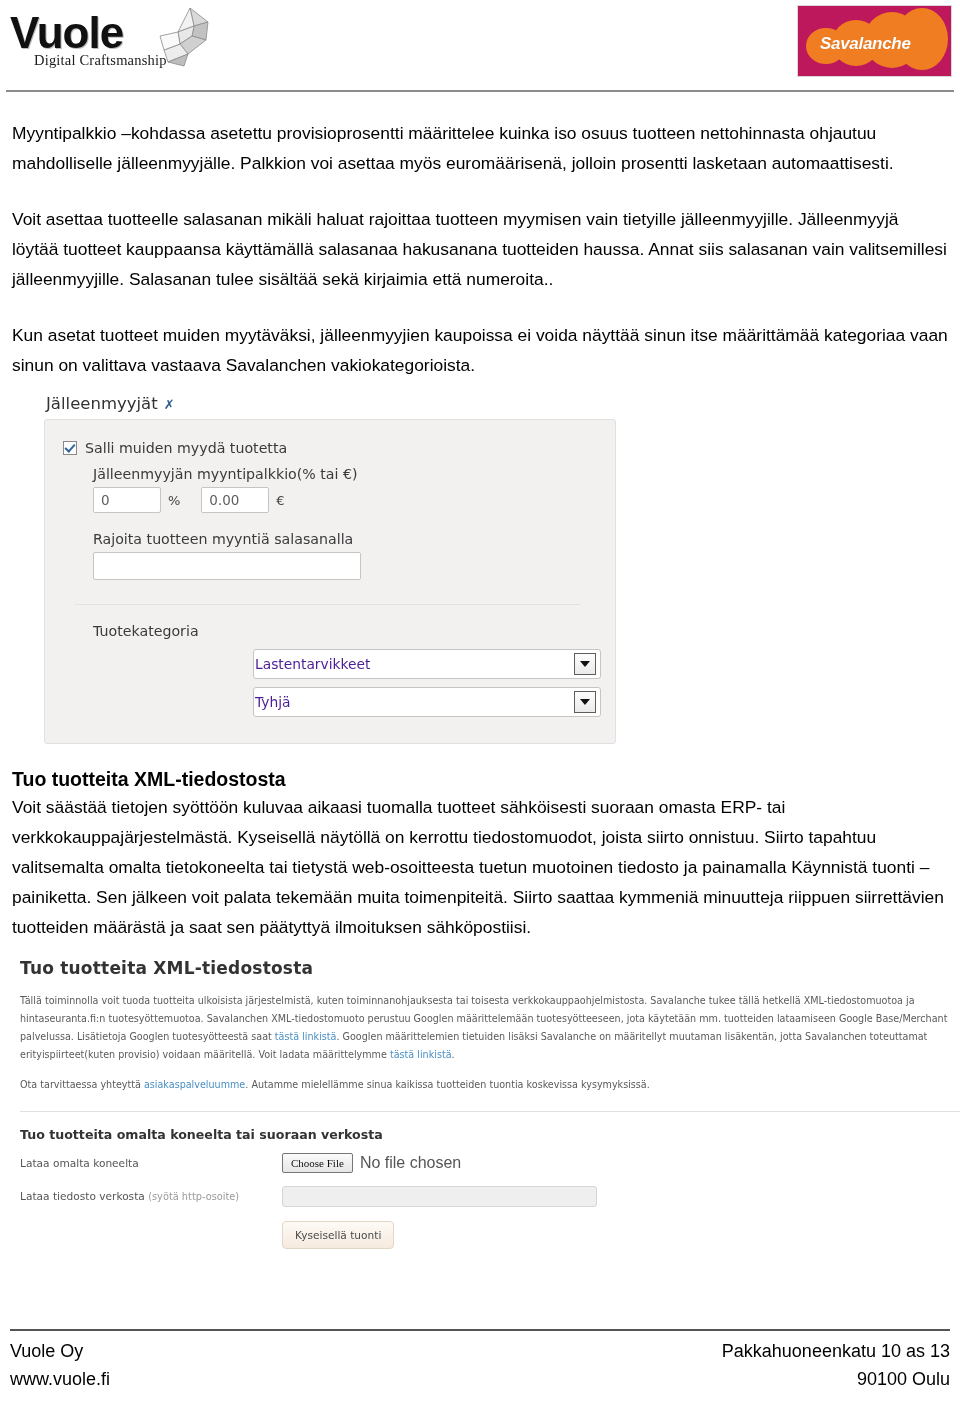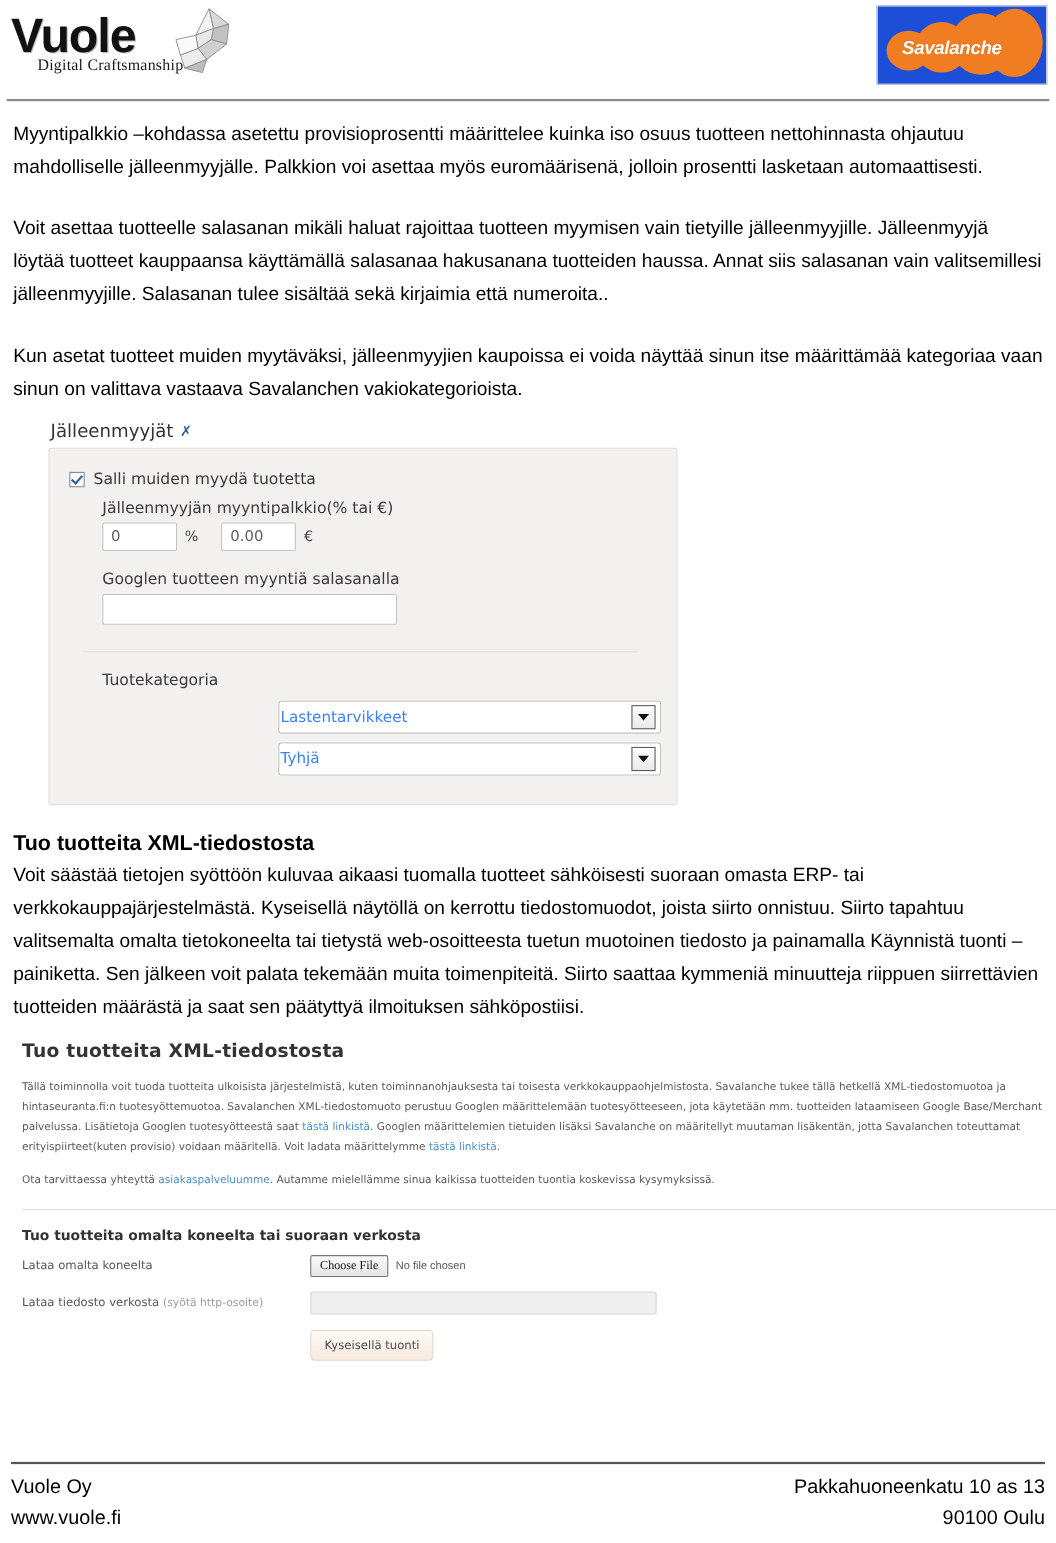--- a/index.html
+++ b/index.html
@@ -56,21 +56,21 @@
     width: 80px;
     height: 66px;
   }
   .logo-savalanche {
     position: absolute;
     right: 8px;
     top: 5px;
     width: 155px;
     height: 72px;
     border: 1px solid #d8d8d8;
-    background: #1d4ed8;
+    background: #be185d;
     box-sizing: border-box;
   }
   .sav-inner { position: relative; width: 100%; height: 100%; }
   .sav-word {
     position: absolute;
     left: 22px;
     top: 28px;
     font-family: "Liberation Sans", sans-serif;
     font-weight: bold;
     font-style: italic;
@@ -88,20 +88,21 @@
   .header-rule {
     border-top: 2px solid #8c8c8c;
     margin: 0 6px 0 6px;
     height: 0;
   }
 
   
   .content {
     padding: 0 12px;
     box-sizing: border-box;
+    margin-top: 12px;
   }
   p.body-text {
     font-family: "Liberation Sans", sans-serif;
     font-size: 17.4px;
     line-height: 30px;
     color: #000;
     margin: 0;
     text-align: left;
   }
   .para-gap { height: 26px; }
@@ -216,21 +217,21 @@
     border: 1px solid #c7c5c3;
     border-radius: 3px;
     box-sizing: border-box;
     margin-bottom: 8px;
     display: flex;
     align-items: center;
   }
   .sel .sel-val {
     font-family: "DejaVu Sans", sans-serif;
     font-size: 13.8px;
-    color: #3b82f6;
+    color: #4c1d95;
     padding-left: 1px;
   }
   .sel .sel-btn {
     position: absolute;
     right: 4px;
     top: 3px;
     width: 22px;
     height: 22px;
     border: 1px solid #5d5d5d;
     background: linear-gradient(#fdfdfd, #ebeaea);
@@ -309,21 +310,21 @@
     font-size: 11px;
     color: #111;
     background: linear-gradient(#fbfbfb, #e6e6e6);
     border: 1px solid #767676;
     border-radius: 2px;
     padding: 2px 8px;
     line-height: 14px;
   }
   .nofile {
     font-family: "Liberation Sans", sans-serif;
-    font-size: 10px;
+    font-size: 16px;
     color: #555;
   }
   .url-input {
     width: 315px;
     height: 21px;
     background: #efefef;
     border: 1px solid #d6d6d6;
     border-radius: 3px;
     box-sizing: border-box;
   }
@@ -427,21 +428,21 @@
 
       <div class="indent">
         <div class="sub-label">Jälleenmyyjän myyntipalkkio(% tai €)</div>
         <div class="inputs-row">
           <span class="txtbox small">0</span>
           <span class="unit">%</span>
           <span class="txtbox small" style="margin-left:14px">0.00</span>
           <span class="unit">€</span>
         </div>
 
-        <div class="sub-label" style="margin-top:18px">Googlen tuotteen myyntiä salasanalla</div>
+        <div class="sub-label" style="margin-top:18px">Rajoita tuotteen myyntiä salasanalla</div>
         <div class="txtbox wide"></div>
       </div>
 
       <div class="panel-divider"></div>
 
       <div class="cat-label">Tuotekategoria</div>
 
       <div class="selects">
         <div class="sel">
           <span class="sel-val">Lastentarvikkeet</span>

